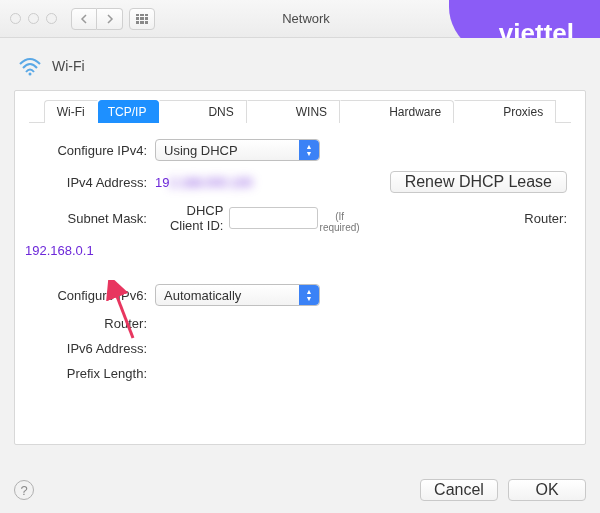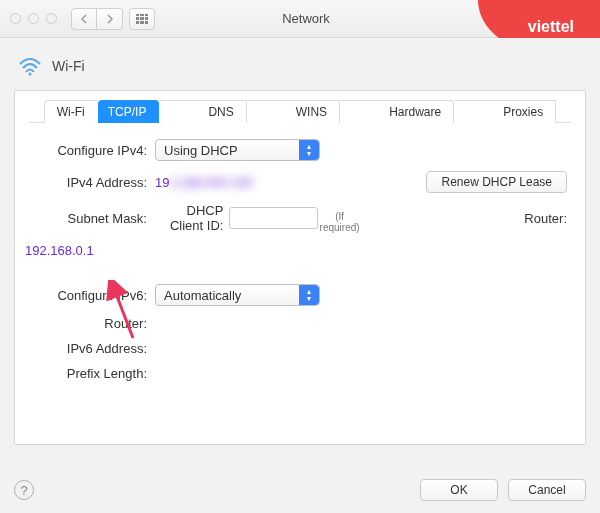--- a/index.html
+++ b/index.html
@@ -9,37 +9,37 @@
   .dot { width: 11px; height: 11px; border-radius: 50%; border: 1px solid #ccc; background: #f2f2f2; }
   .dot.red { background: #f2f2f2; }
   .nav-group { display: flex; gap: 0; margin-left: 14px; }
   .nav-btn { width: 26px; height: 22px; border: 1px solid #d0d0d0; background: linear-gradient(#fefefe,#f1f1f1); display: flex; align-items: center; justify-content: center; font-size: 12px; color: #888; }
   .nav-btn:first-child { border-radius: 4px 0 0 4px; }
   .nav-btn:last-child { border-radius: 0 4px 4px 0; border-left: none; }
   .grid-btn { width: 26px; height: 22px; border: 1px solid #d0d0d0; border-radius: 4px; background: linear-gradient(#fefefe,#f1f1f1); margin-left: 6px; display: flex; align-items: center; justify-content: center; }
   .grid-icon { width: 12px; height: 10px; display: grid; grid-template-columns: repeat(3,1fr); grid-template-rows: repeat(3,1fr); gap: 1px; }
   .grid-icon span { background: #888; }
   .title { position: absolute; left: 12px; right: 0; text-align: center; font-size: 13px; color: #4a4a4a; pointer-events: none; }
-  .viettel { position: absolute; top: 0; right: 0; background: #ef4444; color: #fff; font-weight: bold; font-size: 16px; padding: 18px 26px 18px 50px; border-bottom-left-radius: 80px 60px; }
+  .viettel { position: absolute; top: 0; right: 0; background: #8b5cf6; color: #fff; font-weight: bold; font-size: 26px; padding: 18px 26px 18px 50px; border-bottom-left-radius: 80px 60px; }
   .content { background: #f2f2f2; height: calc(100% - 38px); padding: 10px 14px 14px 14px; position: relative; }
   .wifi-header { display: flex; align-items: center; gap: 10px; padding: 8px 4px 14px 4px; }
   .wifi-glyph svg { display: block; }
   .wifi-label { font-size: 14px; color: #4a4a4a; }
   .panel { background: #fff; border: 1px solid #d8d8d8; border-radius: 2px; padding: 0 0 32px 0; min-height: 355px; }
   .tabs { display: flex; border-bottom: 1px solid #dcdcdc; margin: 8px 14px 0 14px; justify-content: center; }
   .tab { padding: 4px 12px; font-size: 12px; color: #333; border: 1px solid transparent; border-bottom: none; background: #fff; position: relative; top: 1px; }
   .tab.active { background: #1e90ff; color: #fff; border-radius: 4px 4px 0 0; border-color: #1e90ff; padding-left: 9px; }
   .tab.first { border-left: 1px solid #dcdcdc; border-top: 1px solid #dcdcdc; border-radius: 4px 0 0 0; }
   .tab.plain { border-top: 1px solid #dcdcdc; border-right: 1px solid #dcdcdc; padding-left: 48px; }
   .form { padding: 16px 18px 10px 10px; display: grid; grid-template-columns: 122px 165px 1fr; column-gap: 8px; row-gap: 10px; align-items: center; font-size: 13px; color: #333; }
   .label { text-align: right; }
   .select { height: 22px; border: 1px solid #c0c0c0; border-radius: 4px; display: flex; align-items: center; padding: 0 8px; background: linear-gradient(#fff,#f3f3f3); position: relative; }
   .select .arrows { position: absolute; right: 0; top: 0; bottom: 0; width: 20px; background: #3b82f6; border-radius: 0 4px 4px 0; display: flex; flex-direction: column; align-items: center; justify-content: center; color: #fff; font-size: 7px; line-height: 7px; }
   .val { color: #6d28d9; }
-  .mac-btn { height: 22px; padding: 0 14px; border: 1px solid #c9c9c9; border-radius: 4px; background: linear-gradient(#ffffff,#f3f3f3); font-size: 12px; color: #333; display: inline-flex; align-items: center; justify-content: center; }
+  .mac-btn { height: 22px; padding: 0 14px; border: 1px solid #c9c9c9; border-radius: 4px; background: linear-gradient(#ffffff,#f3f3f3); font-size: 16px; color: #333; display: inline-flex; align-items: center; justify-content: center; }
   .textfield { height: 22px; border: 1px solid #c9c9c9; border-radius: 3px; background: #fff; width: 120px; }
   .note { font-size: 10px; color: #777; text-align: center; }
   .blur { filter: blur(5px); display: inline-block; }
   .arrow-annot { position: absolute; left: 105px; top: 242px; width: 40px; height: 60px; pointer-events: none; }
   .footer { position: absolute; bottom: 12px; left: 14px; right: 14px; display: flex; align-items: center; }
   .help { width: 20px; height: 20px; border: 1.5px solid #b0b0b0; border-radius: 50%; color: #8a8a8a; font-size: 13px; display: flex; align-items: center; justify-content: center; }
   .footer-btns { margin-left: auto; display: flex; gap: 10px; }
   .right-col { display: flex; flex-direction: row; align-items: flex-end; gap: 2px; }
 </style>
 </head>
@@ -163,18 +163,18 @@
             <path d="M0 0 L8 4 L0 8 Z" fill="#e8365f"></path>
           </marker>
         </defs>
       <line x1="28" y1="58" x2="8" y2="6" stroke="#e8365f" stroke-width="3" marker-end="url(#ah)"></line>
     </svg>
   </div>
 
   <div class="footer">
     <div class="help">?</div>
     <div class="footer-btns">
+      <span class="mac-btn" style="width:78px;">Cancel</span>
       <span class="mac-btn" style="width:78px;">OK</span>
-      <span class="mac-btn" style="width:78px;">Cancel</span>
     </div>
   </div>
 
 </div>
 
 </body></html>

